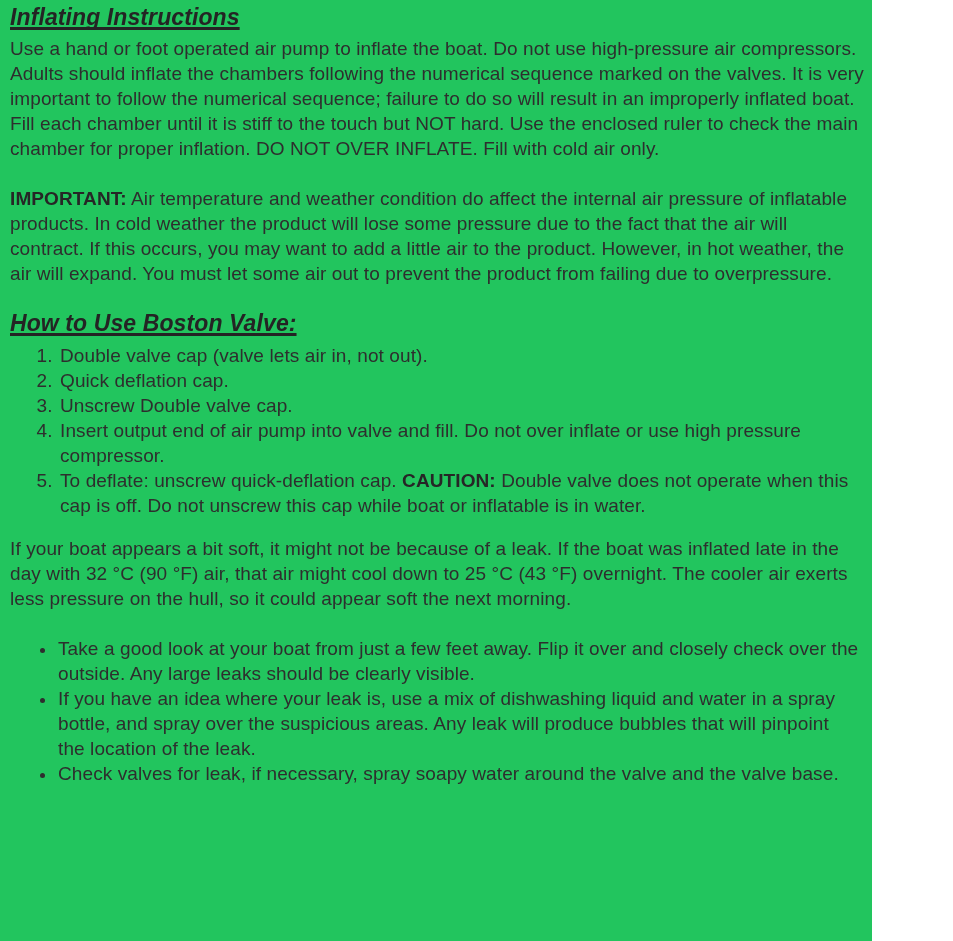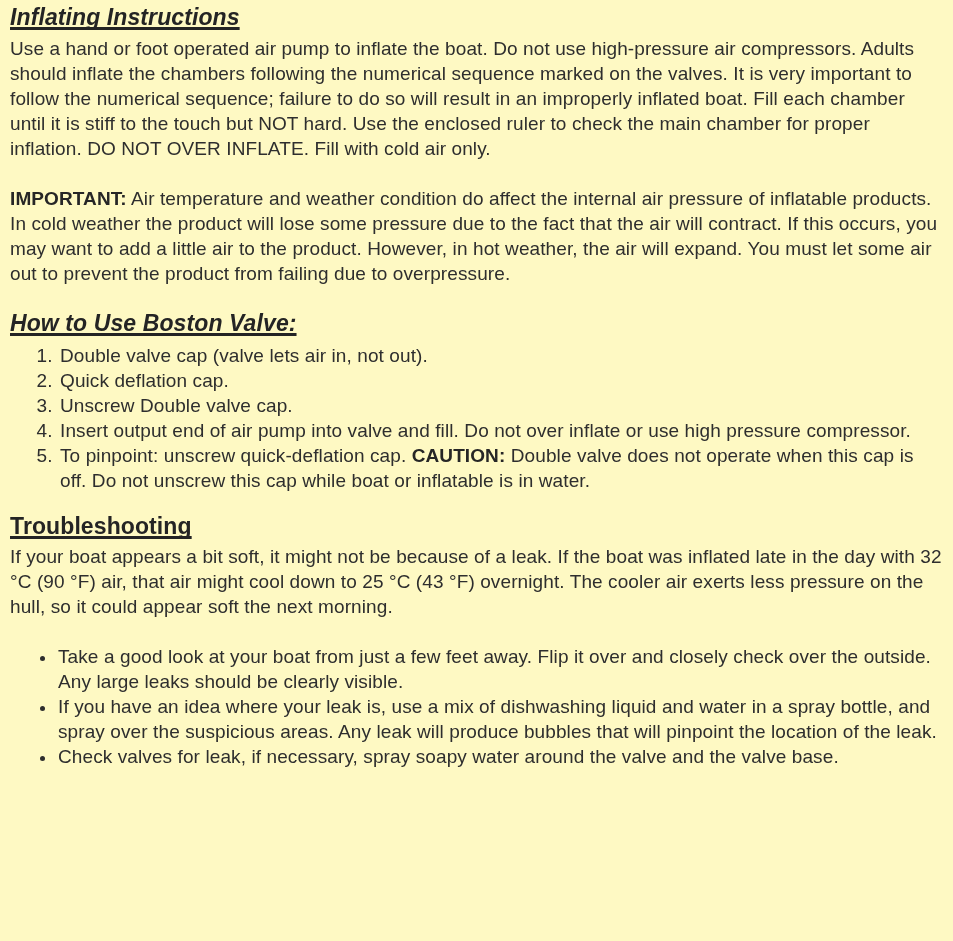--- a/index.html
+++ b/index.html
@@ -1,24 +1,24 @@
 <!DOCTYPE html>
 <html><head>
 <meta charset="utf-8">
 <style>
   html, body {
     margin: 0;
     padding: 0;
     background: #ffffff;
   }
   .page {
-    width: 953px;
+    width: 872px;
     min-height: 941px;
     box-sizing: border-box;
-    background: #fef9c3;
+    background: #22c55e;
     padding: 2px 8px 0 10px;
     font-family: "Liberation Sans", sans-serif;
     font-size: 19px;
     line-height: 25px;
     color: #2e2e2e;
     letter-spacing: 0.1px;
   }
   .heading {
     font-size: 23px;
     line-height: 30px;
@@ -64,24 +64,23 @@
 
   <p class="para-gap-b"><strong class="lead">IMPORTANT:</strong><span> Air temperature and weather condition do affect the internal air pressure of inflatable products. In cold weather the product will lose some pressure due to the fact that the air will contract. If this occurs, you may want to add a little air to the product. However, in hot weather, the air will expand. You must let some air out to prevent the product from failing due to overpressure.</span></p>
 
   <h2 id="h2" class="heading italic">How to Use Boston Valve:</h2>
 
   <ol class="steps">
     <li>Double valve cap (valve lets air in, not out).</li>
     <li>Quick deflation cap.</li>
     <li>Unscrew Double valve cap.</li>
     <li>Insert output end of air pump into valve and fill. Do not over inflate or use high pressure compressor.</li>
-    <li><span>To pinpoint: unscrew quick-deflation cap. </span><strong class="lead">CAUTION:</strong><span> Double valve does not operate when this cap is off. Do not unscrew this cap while boat or inflatable is in water.</span></li>
+    <li><span>To deflate: unscrew quick-deflation cap. </span><strong class="lead">CAUTION:</strong><span> Double valve does not operate when this cap is off. Do not unscrew this cap while boat or inflatable is in water.</span></li>
   </ol>
 
-  <h2 id="h3" class="heading">Troubleshooting</h2>
 
   <p class="para-gap">If your boat appears a bit soft, it might not be because of a leak. If the boat was inflated late in the day with 32 °C (90 °F) air, that air might cool down to 25 °C (43 °F) overnight. The cooler air exerts less pressure on the hull, so it could appear soft the next morning.</p>
 
 
   <ul class="bullets">
     <li>Take a good look at your boat from just a few feet away. Flip it over and closely check over the outside. Any large leaks should be clearly visible.</li>
     <li>If you have an idea where your leak is, use a mix of dishwashing liquid and water in a spray bottle, and spray over the suspicious areas. Any leak will produce bubbles that will pinpoint the location of the leak.</li>
     <li>Check valves for leak, if necessary, spray soapy water around the valve and the valve base.</li>
   </ul>
 

